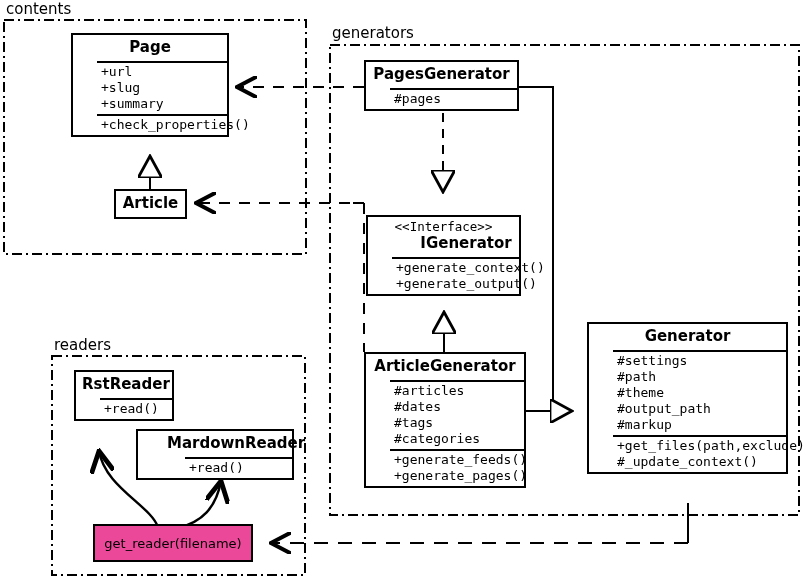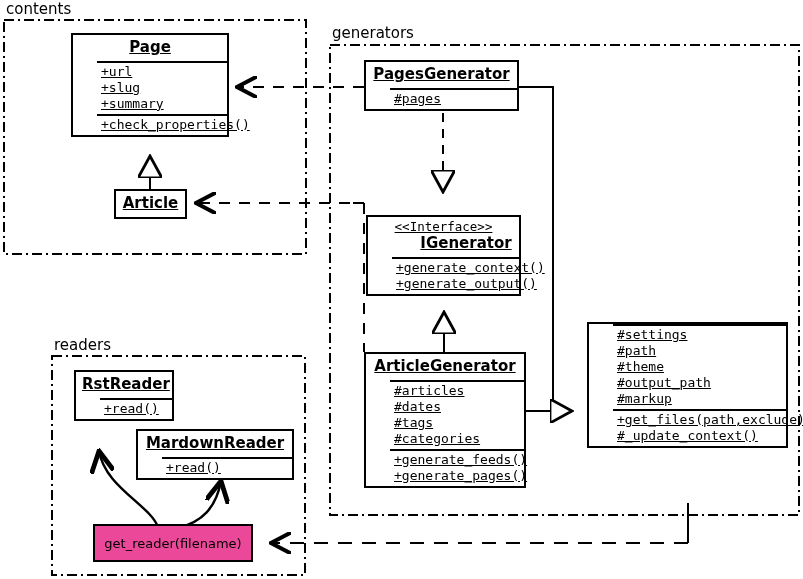--- a/index.html
+++ b/index.html
@@ -31,21 +31,20 @@
     color: #000;
     white-space: nowrap;
     line-height: 1;
   }
   
   .uml {
     position: absolute;
     background: #ffffff;
     border: 2px solid #000000;
     box-sizing: border-box;
-    text-decoration: underline;
   }
   .uml .name {
     font-family: "DejaVu Sans", sans-serif;
     font-weight: bold;
     font-size: 15px;
     text-align: center;
     padding: 4px 6px 5px 6px;
     color: #000;
     line-height: 1.1;
     white-space: nowrap;
@@ -202,41 +201,42 @@
       <div class="row">#tags</div>
       <div class="row">#categories</div>
     </div>
     <div class="compartment">
       <div class="row">+generate_feeds()</div>
       <div class="row">+generate_pages()</div>
     </div>
   </div>
 
   <div class="uml" style="left:587px; top:322px; width:201px;">
+    <div class="name">Generator</div>
     <div class="compartment">
       <div class="row">#settings</div>
       <div class="row">#path</div>
       <div class="row">#theme</div>
       <div class="row">#output_path</div>
       <div class="row">#markup</div>
     </div>
     <div class="compartment">
       <div class="row">+get_files(path,exclude)</div>
       <div class="row">#_update_context()</div>
     </div>
   </div>
 
   <div class="uml" style="left:74px; top:370px; width:100px;">
     <div class="name">RstReader</div>
     <div class="compartment">
       <div class="row">+read()</div>
     </div>
   </div>
 
-  <div class="uml" style="left:136px; top:429px; width:158px;">
+  <div class="uml" style="left:136px; top:429px; width:158px;padding-left:23px;">
     <div class="name">MardownReader</div>
     <div class="compartment">
       <div class="row">+read()</div>
     </div>
   </div>
 
   <div class="plain-box" style="left:93px; top:524px; width:160px; height:38px;">
     <div class="row">get_reader(filename)</div>
   </div>
 

